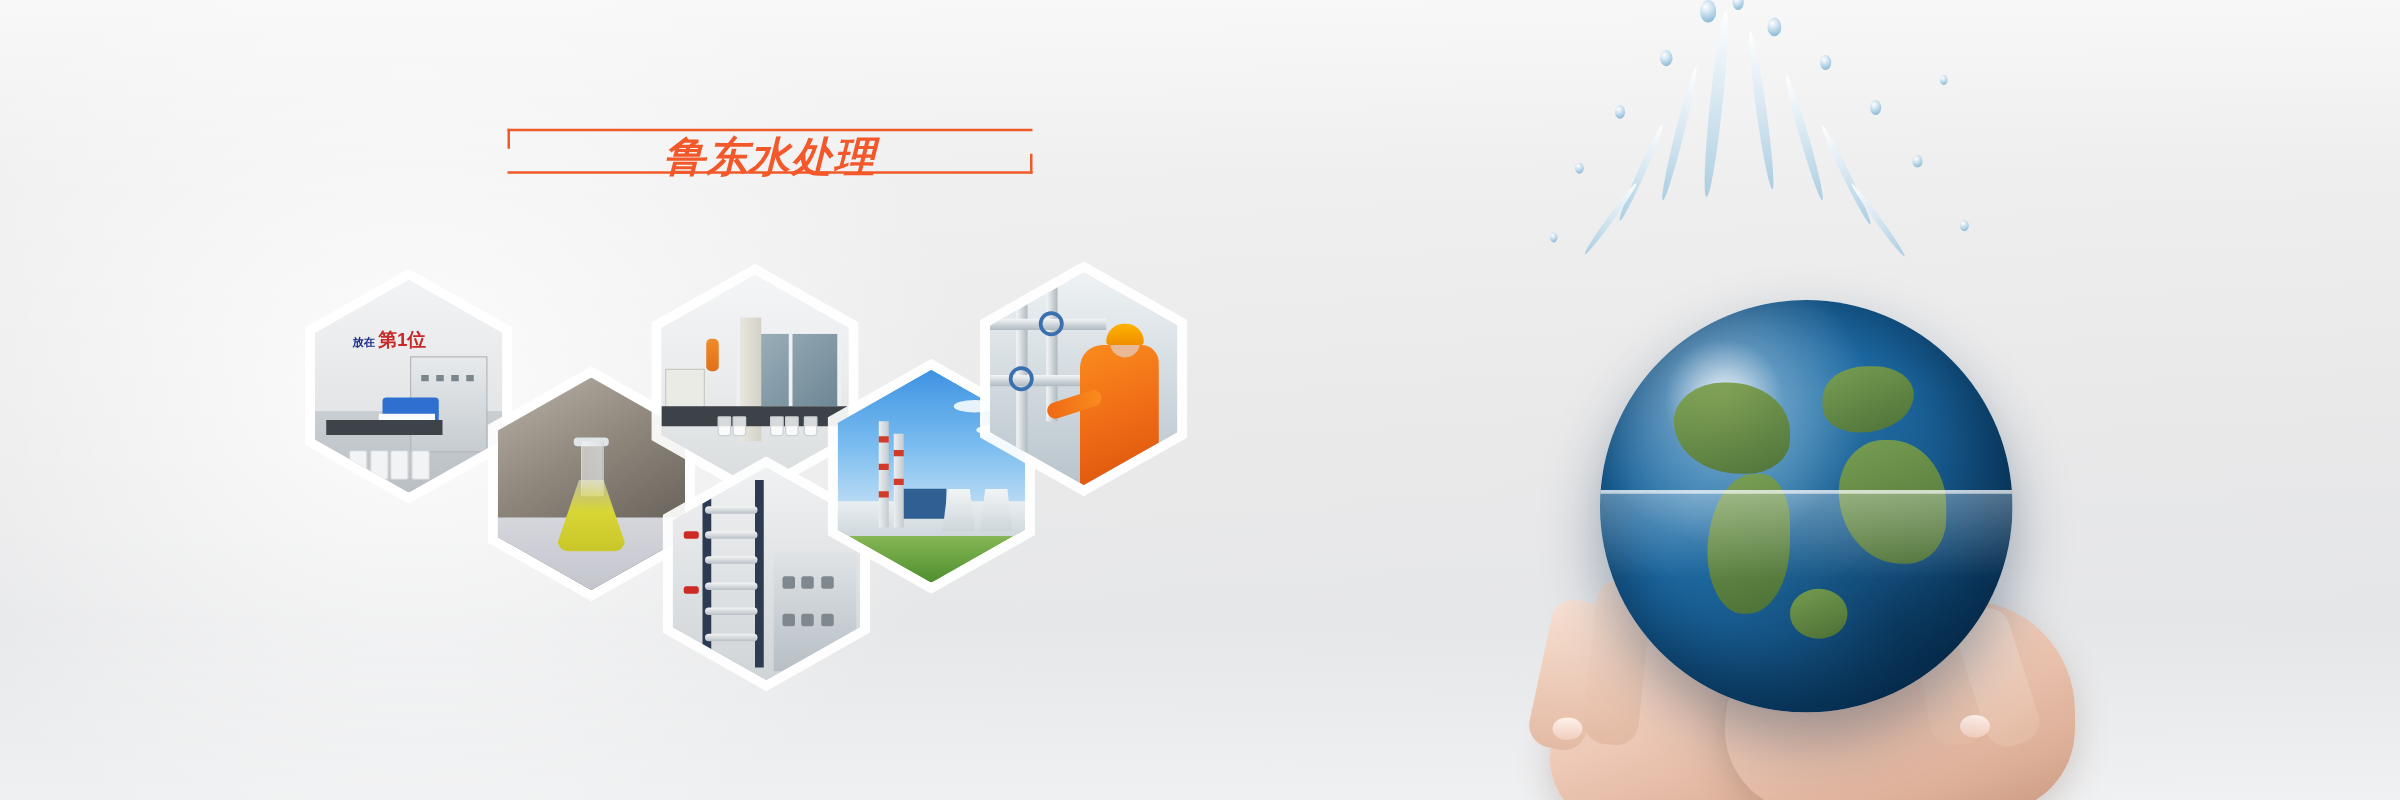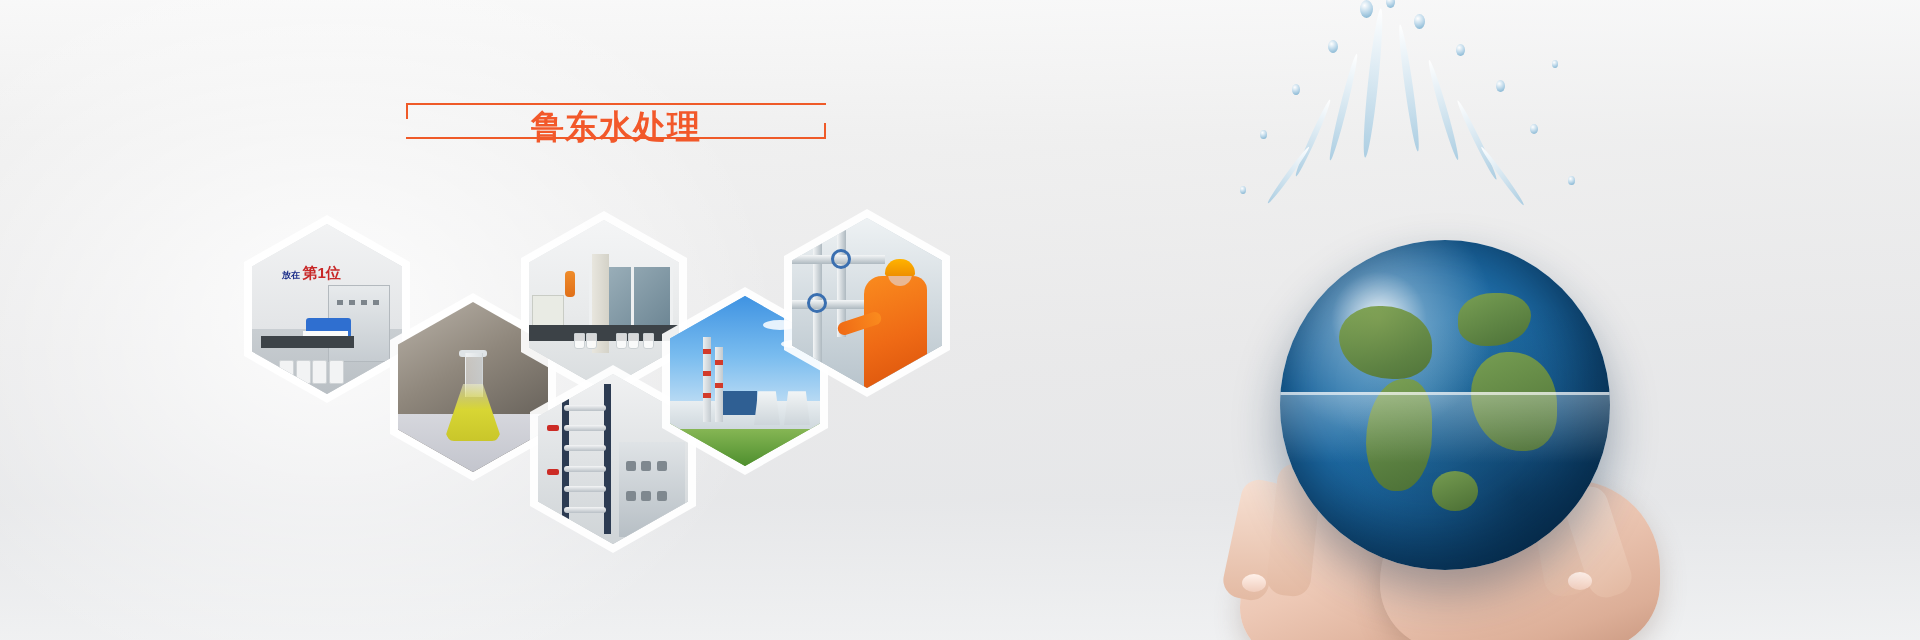--- a/index.html
+++ b/index.html
@@ -22,21 +22,21 @@
   #leftglow{
     position:absolute;left:-120px;top:-60px;width:900px;height:760px;
     background:radial-gradient(closest-side, rgba(255,255,255,.85), rgba(255,255,255,0));
   }
 
   
   #textblock{position:absolute;left:0;top:0;width:1100px;height:230px;}
 
   #titlewrap{
     position:absolute;left:406px;top:103px;
-    width:420px;height:36px;
+    width:420px;height:36px;font-style:italic;
   }
   #titlewrap .brk{position:absolute;background:#ef5a28;}
   #titlewrap .brk.top{left:0;top:0;width:420px;height:2px;}
   #titlewrap .brk.bot{left:0;bottom:0;width:420px;height:2px;}
   #titlewrap .brk.lft{left:0;top:0;width:2px;height:16px;}
   #titlewrap .brk.rgt{right:0;bottom:0;width:2px;height:16px;}
   #title{
     position:absolute;left:0;top:0;width:420px;height:48px;
     display:flex;align-items:center;justify-content:center;
     font-family:"Liberation Serif","DejaVu Serif",serif;

